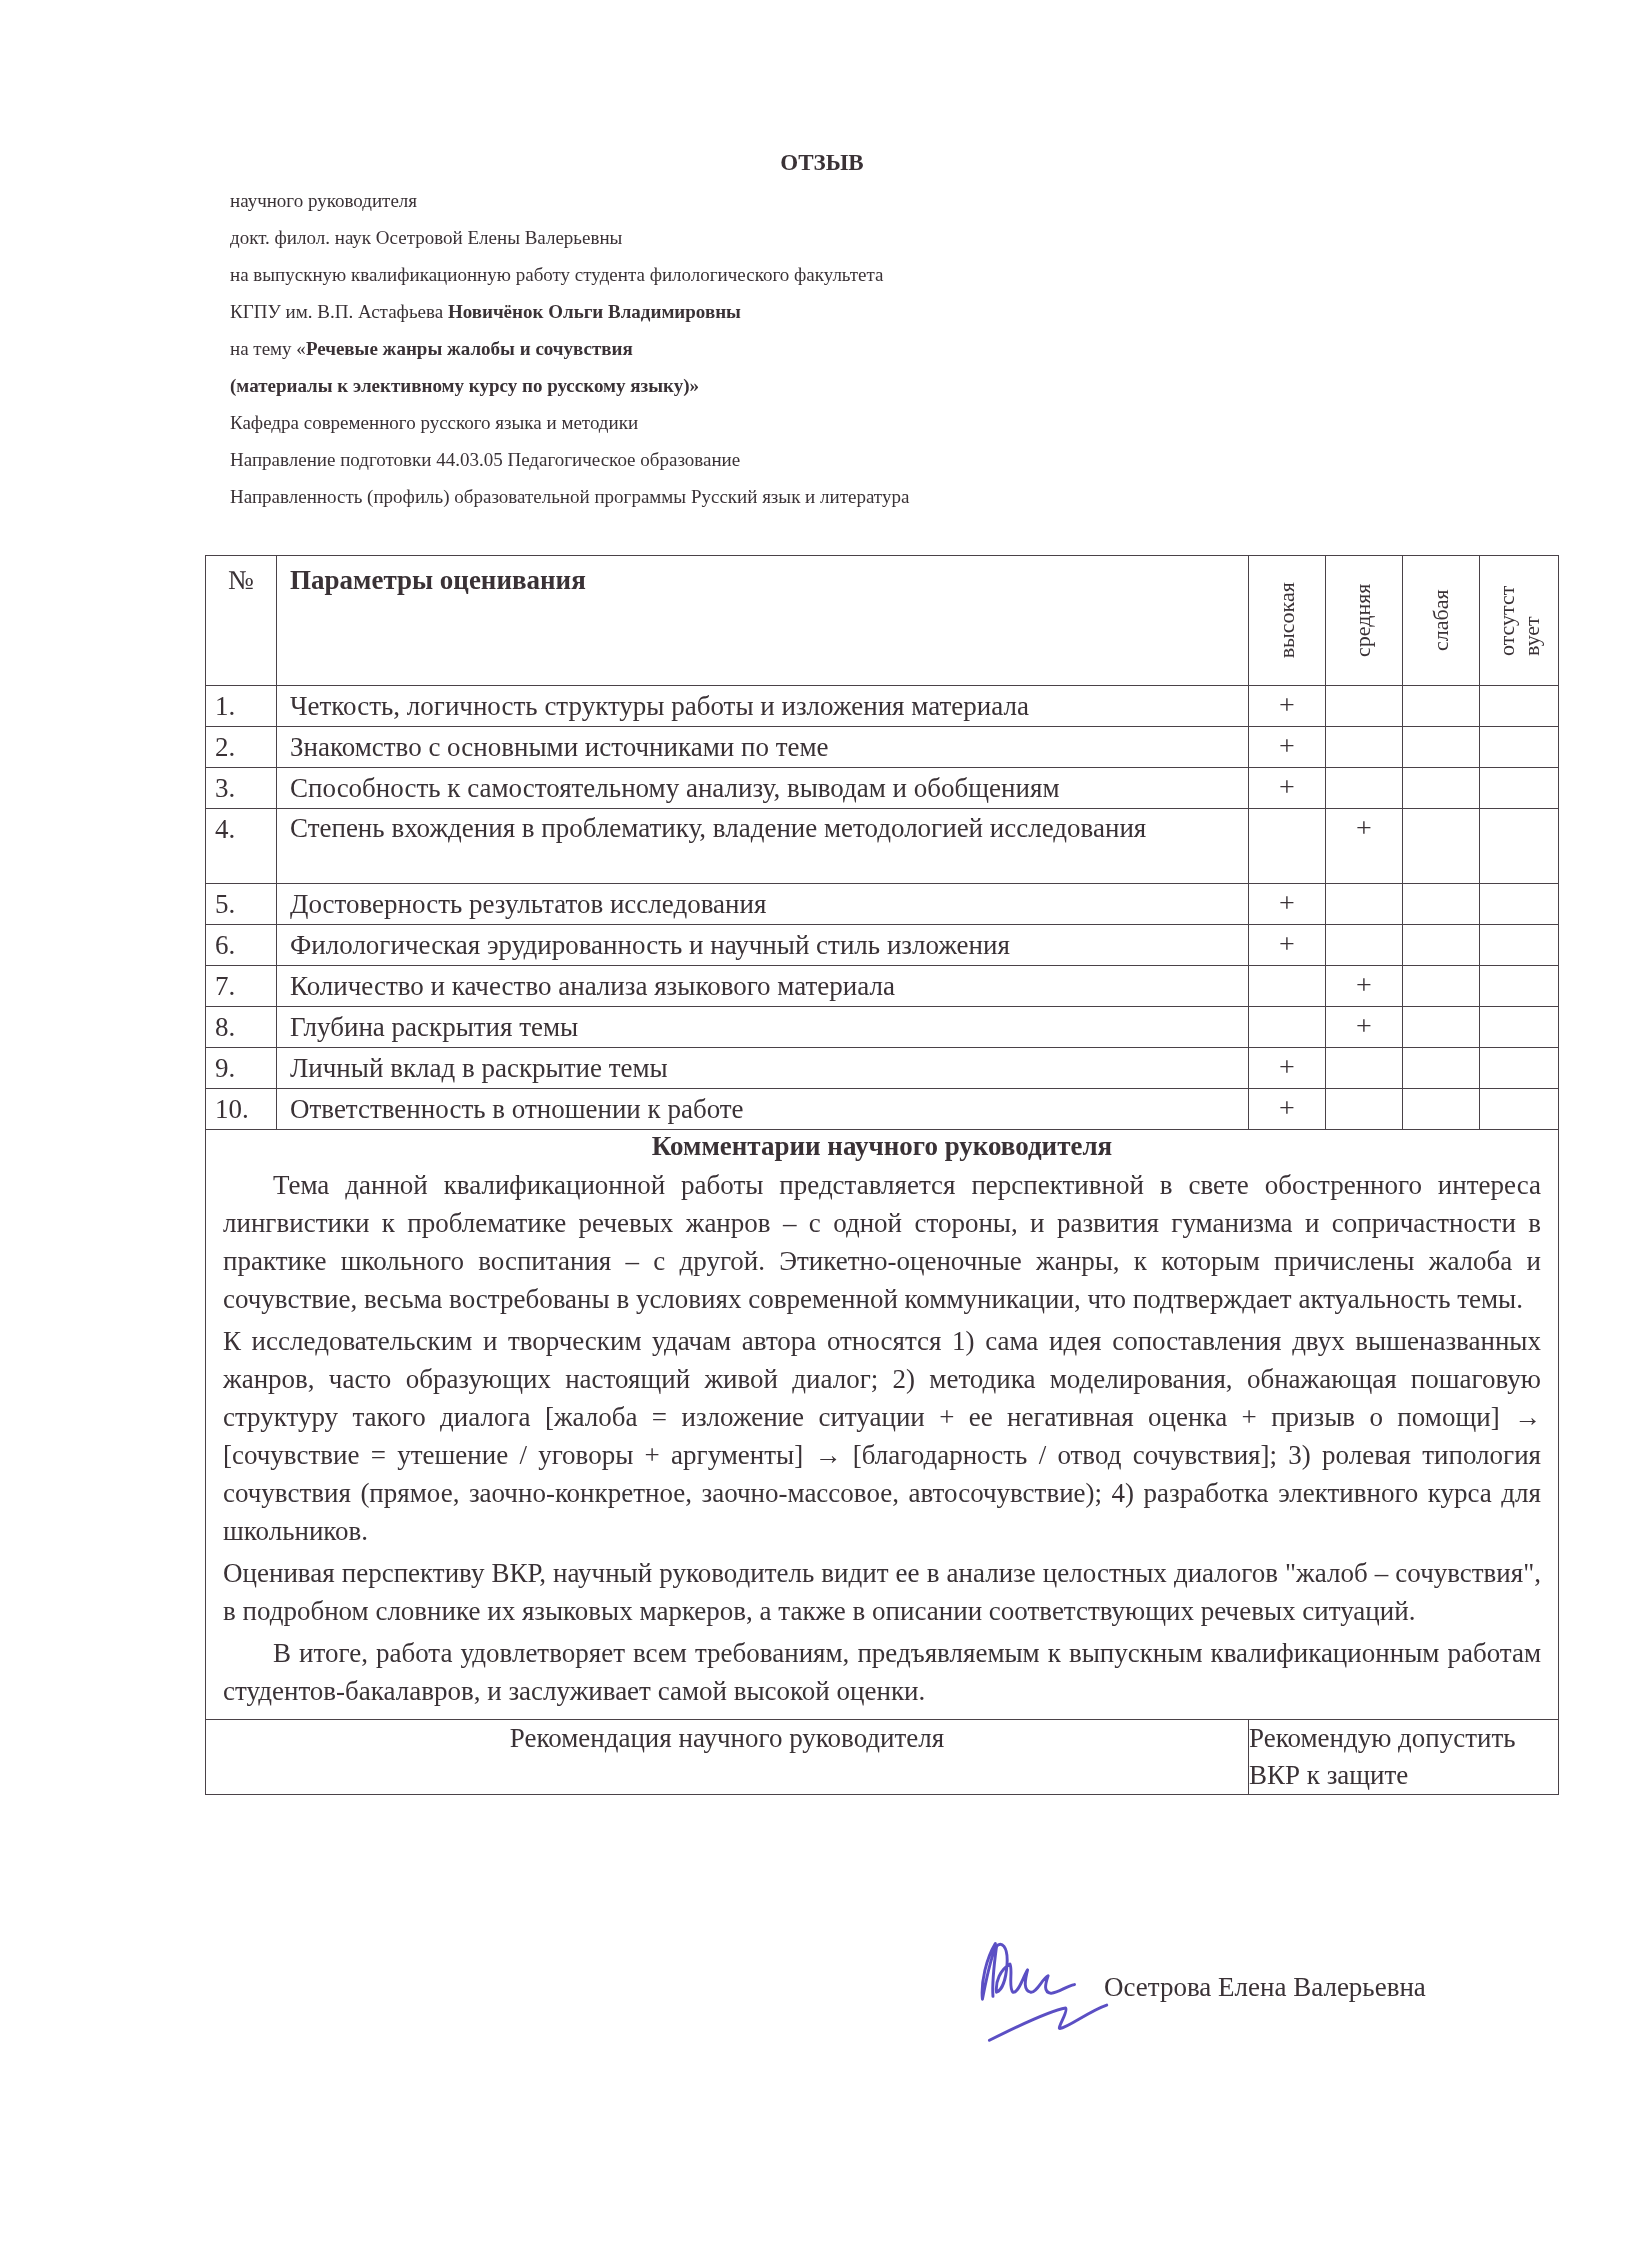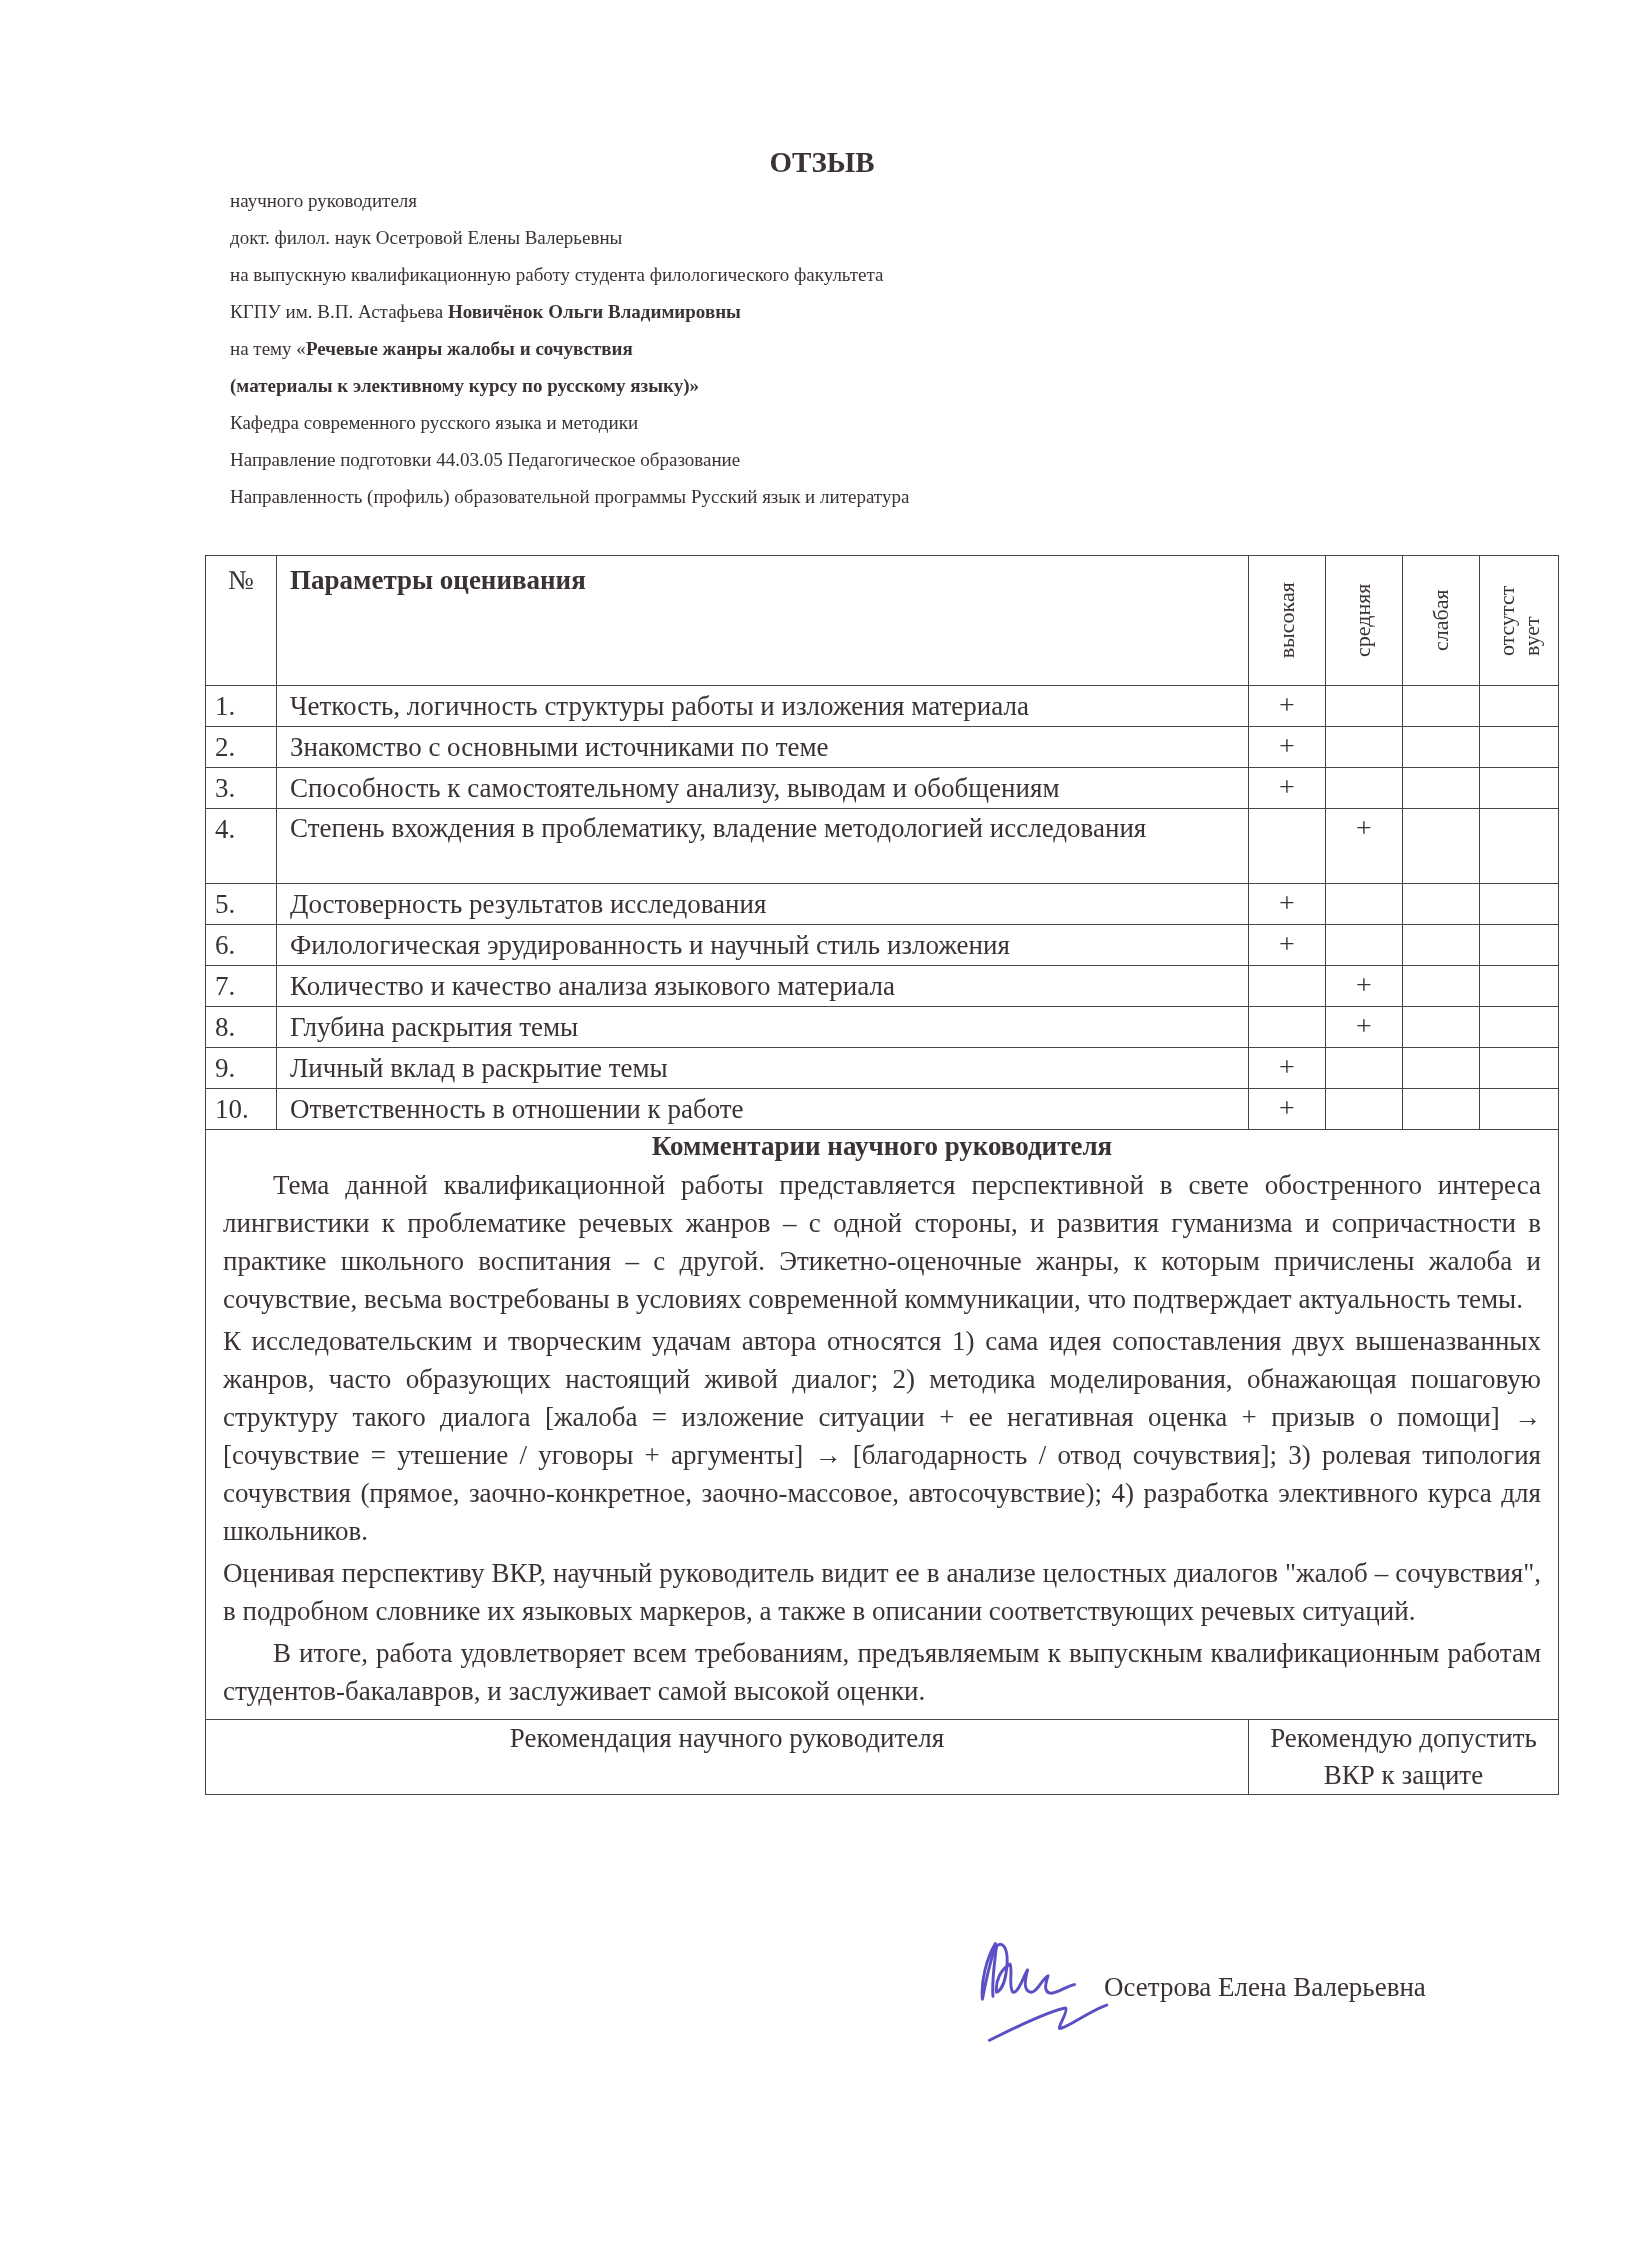--- a/index.html
+++ b/index.html
@@ -5,21 +5,21 @@
   html, body { margin: 0; padding: 0; background: #ffffff; }
   body {
     width: 1644px; height: 2261px; position: relative; overflow: hidden;
     font-family: "Liberation Serif", "DejaVu Serif", serif;
     color: #3a3236;
   }
   .page { position: absolute; left: 0; top: 0; width: 1644px; height: 2261px; }
 
   .title {
     position: absolute; left: 0; width: 1644px; top: 143px;
-    text-align: center; font-weight: bold; font-size: 29px; line-height: 39px;
+    text-align: center; font-weight: bold; font-size: 23px; line-height: 39px;
   }
   .header-lines {
     position: absolute; left: 230px; top: 182px; width: 1353px;
     font-size: 19px; line-height: 37px;
   }
   .header-lines div { white-space: nowrap; }
   .header-lines b { font-weight: bold; }
 
   table.eval {
     position: absolute; left: 205px; top: 555px;
@@ -56,21 +56,21 @@
 
   td.comments {
     padding: 0 13px 5.2px 13px !important;
     font-size: 27px; line-height: 38px; text-align: justify;
   }
   .comments-title { text-align: center; font-weight: bold; line-height: 32px; }
   .comments p { margin: 4px; }
   .indent { text-indent: 50px; }
 
   td.rec-label { text-align: center; line-height: 37px; height: 37px; margin-top: 12px; }
-  td.rec-value { text-align: center; line-height: 37px; }
+  td.rec-value { text-align: left; line-height: 37px; }
 
   .footer-left {
     position: absolute; left: 230px; top: 1884px; font-size: 27px; line-height: 37px;
   }
   .footer-left div { white-space: nowrap; }
   .signature { position: absolute; left: 934px; top: 1923px; width: 193px; height: 129px; }
   .signer-name {
     position: absolute; left: 1104px; top: 1969px; font-size: 27px; line-height: 37px; white-space: nowrap;
   }
 </style>

